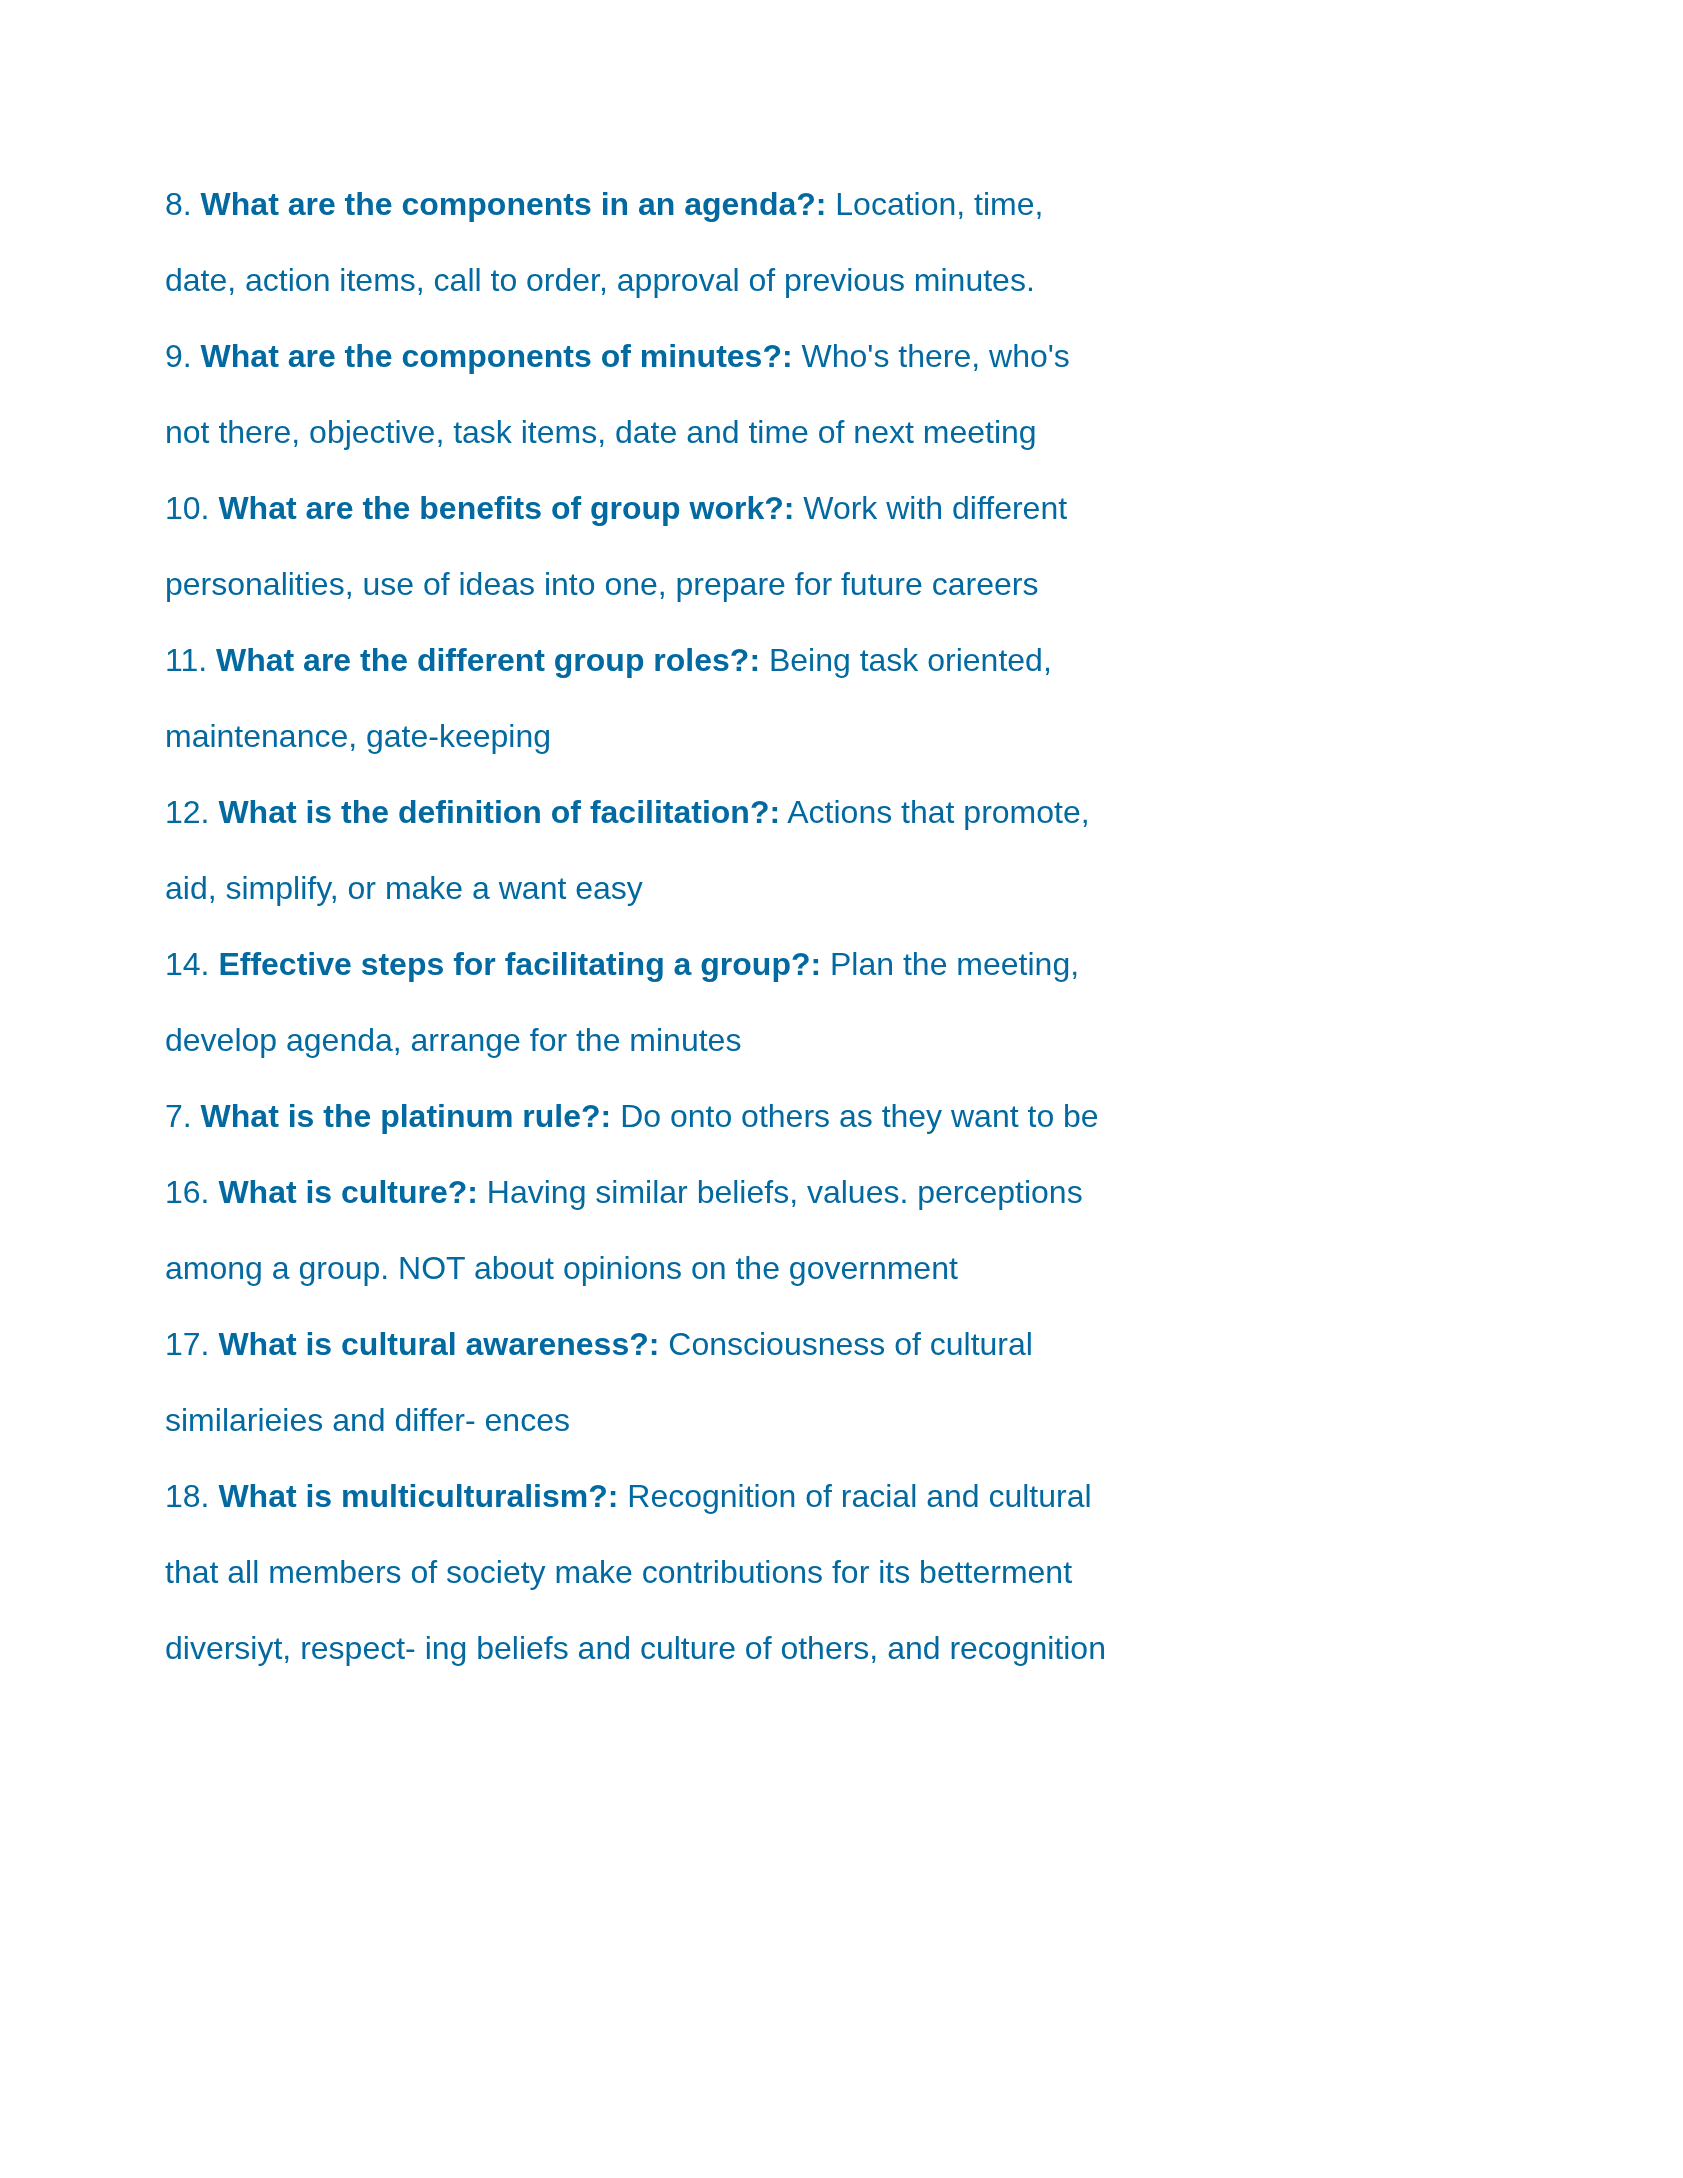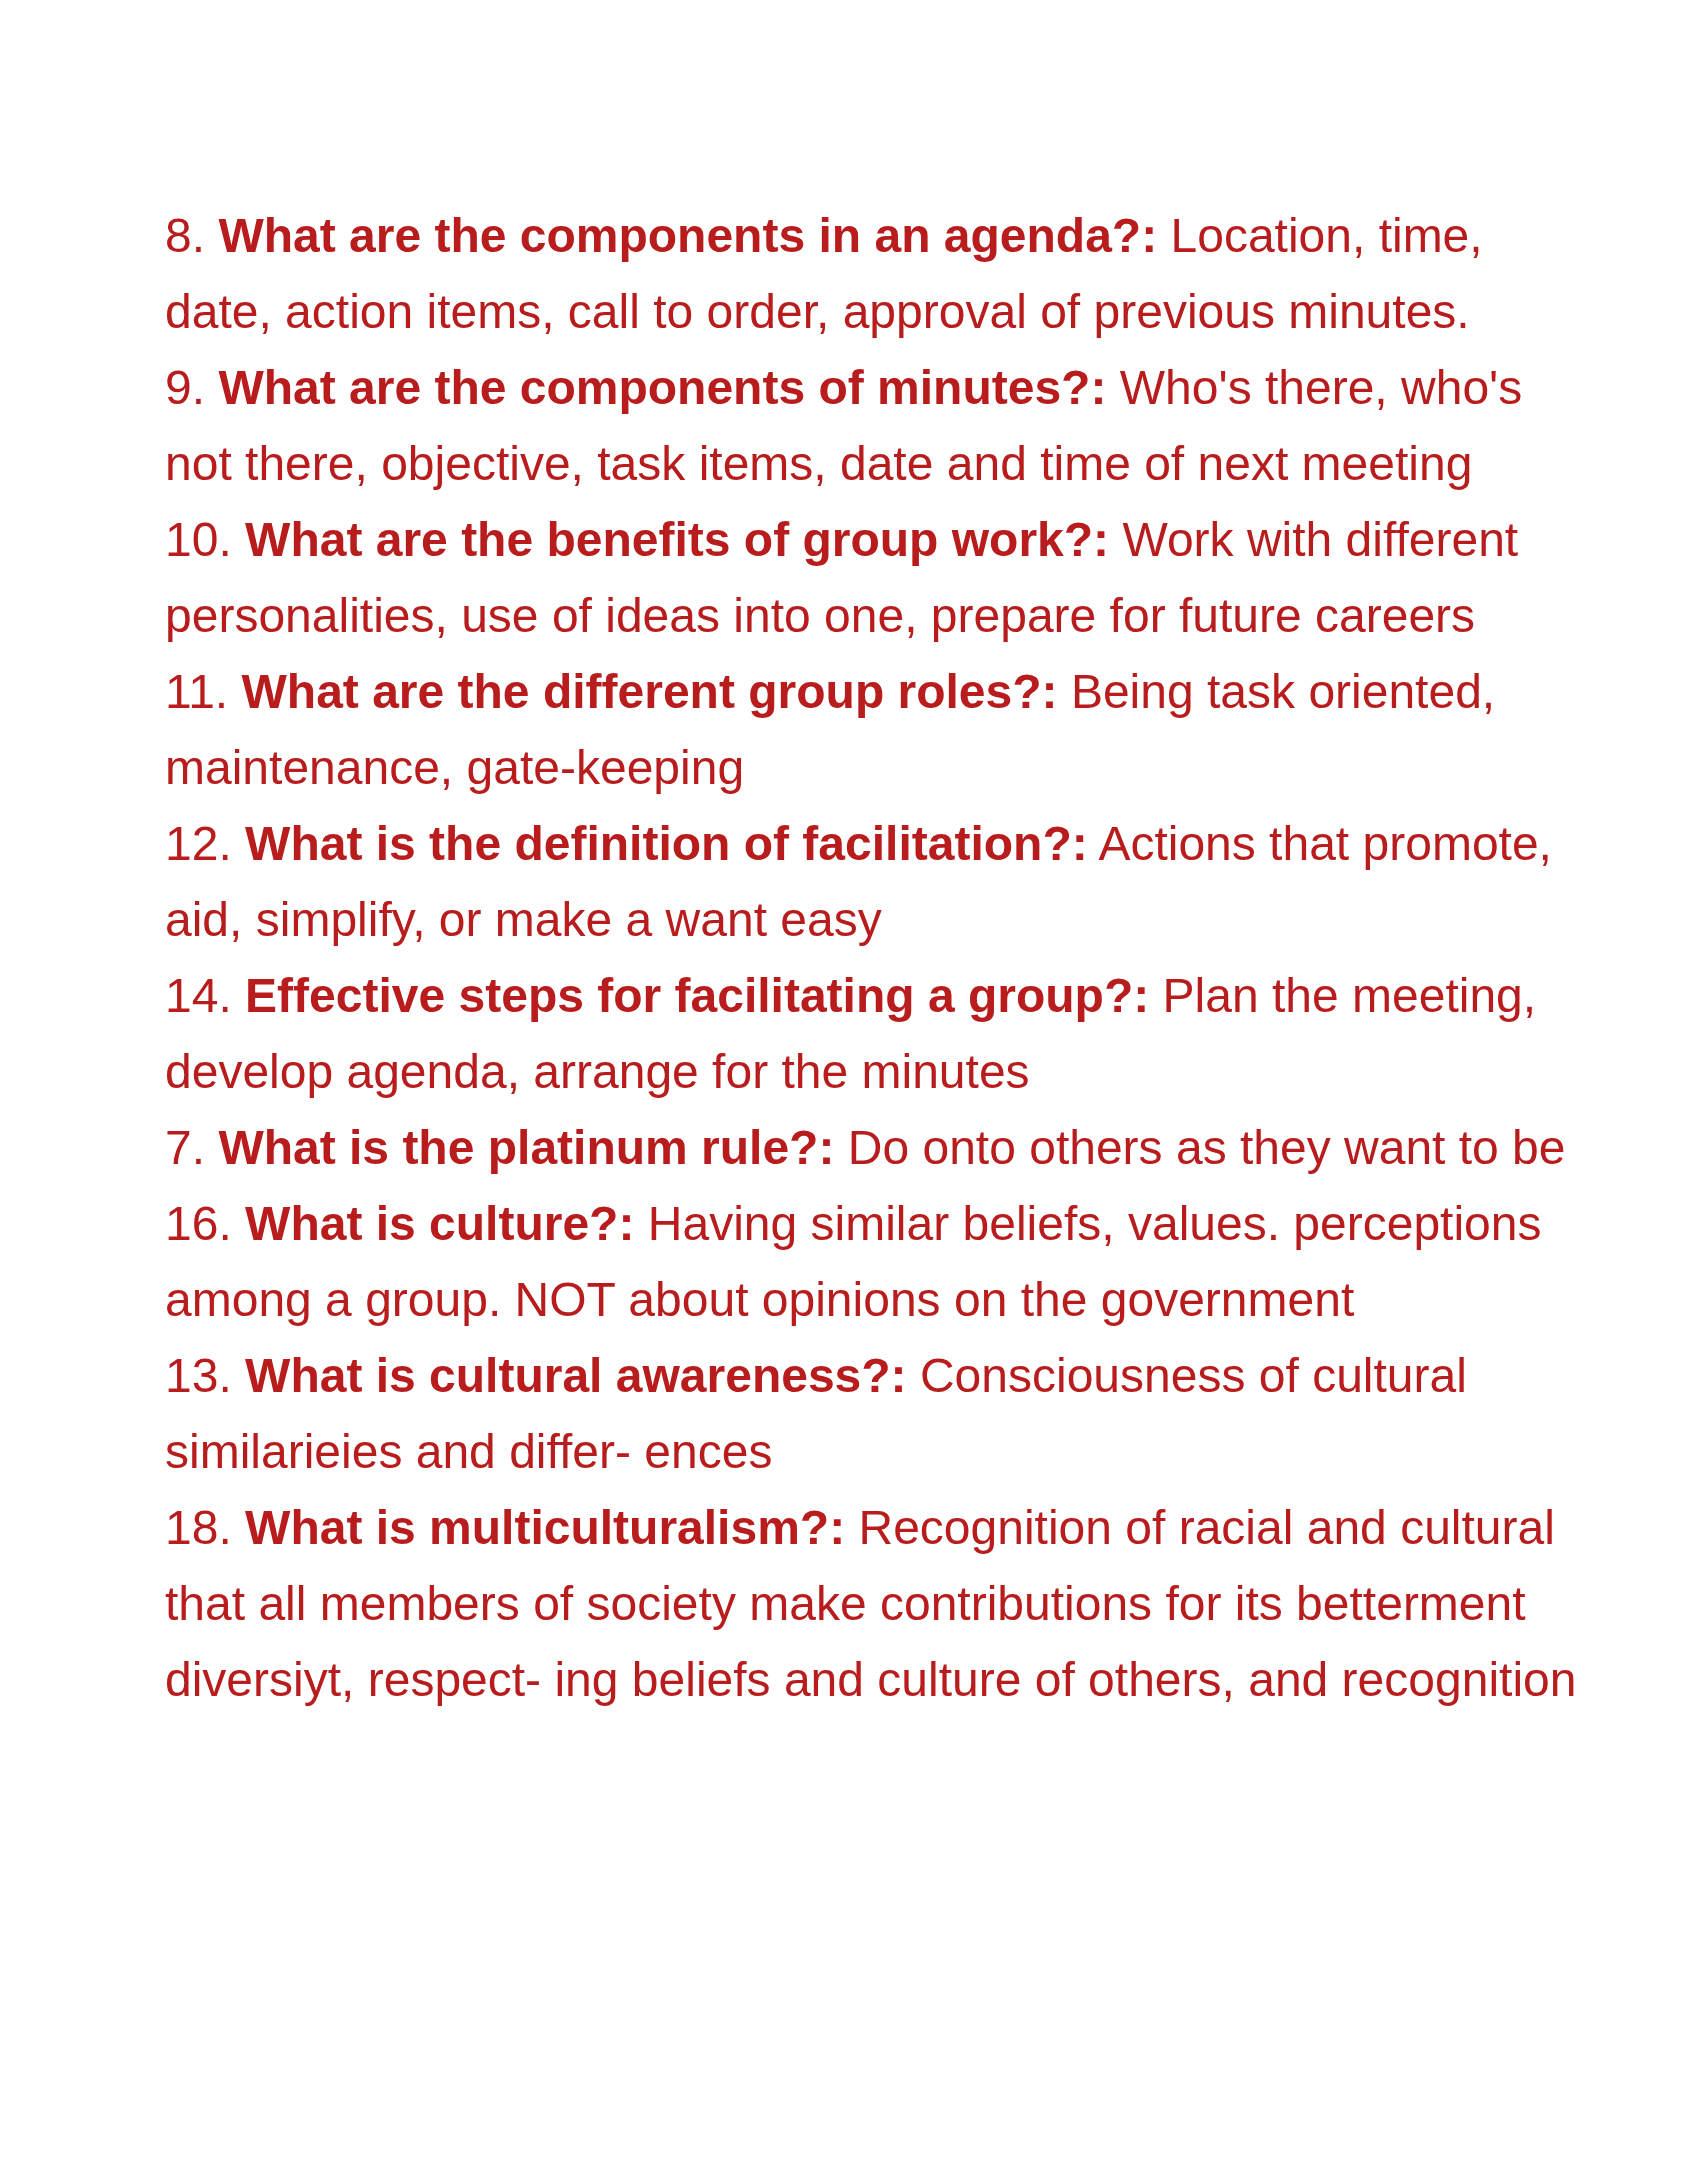--- a/index.html
+++ b/index.html
@@ -12,26 +12,26 @@
     width: 1683px;
     height: 2178px;
     background: #ffffff;
     overflow: hidden;
     font-family: "Liberation Sans", "DejaVu Sans", sans-serif;
     color: #000000;
   }
   .content {
     position: absolute;
     left: 165px;
-    top: 198px;
+    top: 166px;
     width: 1346px;
-    font-size: 48px;
+    font-size: 32px;
     line-height: 76px;
     font-weight: 400;
-    color: #b91c1c;
+    color: #0369a1;
   }
   .line {
     white-space: nowrap;
   }
   .num {
     font-weight: 400;
   }
   .q {
     font-weight: 700;
   }
@@ -52,20 +52,20 @@
       <div class="line ans">personalities, use of ideas into one, prepare for future careers</div>
       <div class="line"><span class="num">11.</span> <span class="q">What are the different group roles?:</span> <span class="ans">Being task oriented,</span></div>
       <div class="line ans">maintenance, gate-keeping</div>
       <div class="line"><span class="num">12.</span> <span class="q">What is the definition of facilitation?:</span> <span class="ans">Actions that promote,</span></div>
       <div class="line ans">aid, simplify, or make a want easy</div>
       <div class="line"><span class="num">14.</span> <span class="q">Effective steps for facilitating a group?:</span> <span class="ans">Plan the meeting,</span></div>
       <div class="line ans">develop agenda, arrange for the minutes</div>
       <div class="line"><span class="num">7.</span> <span class="q">What is the platinum rule?:</span> <span class="ans">Do onto others as they want to be</span></div>
       <div class="line"><span class="num">16.</span> <span class="q">What is culture?:</span> <span class="ans">Having similar beliefs, values. perceptions</span></div>
       <div class="line ans">among a group. NOT about opinions on the government</div>
-      <div class="line"><span class="num">13.</span> <span class="q">What is cultural awareness?:</span> <span class="ans">Consciousness of cultural</span></div>
+      <div class="line"><span class="num">17.</span> <span class="q">What is cultural awareness?:</span> <span class="ans">Consciousness of cultural</span></div>
       <div class="line ans">similarieies and differ- ences</div>
       <div class="line"><span class="num">18.</span> <span class="q">What is multiculturalism?:</span> <span class="ans">Recognition of racial and cultural</span></div>
       <div class="line ans">that all members of society make contributions for its betterment</div>
       <div class="line ans">diversiyt, respect- ing beliefs and culture of others, and recognition</div>
     </div>
 </div>
 
 
 </body></html>

